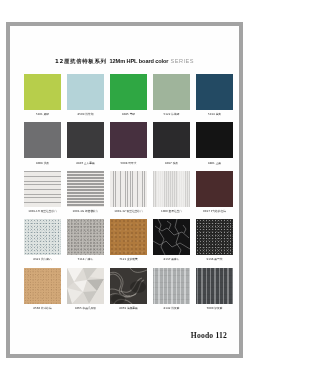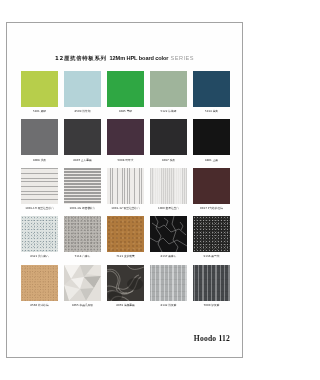--- a/index.html
+++ b/index.html
@@ -10,21 +10,21 @@
     overflow:hidden;
   }
   .page-wrap{
     position:absolute;left:0;top:0;width:278px;height:380px;background:#fff;
   }
   .page{
     position:absolute;
     left:6px;top:22px;
     width:237px;height:336px;
     background:#fefefe;
-    border:1px solid #a3a3a3;
+    border:4px solid #a3a3a3;
     box-sizing:border-box;
   }
   .title-row{
     position:absolute;
     left:0;top:24px;width:100%;
     text-align:center;
     white-space:nowrap;
     line-height:1;
   }
   .t-cn{

